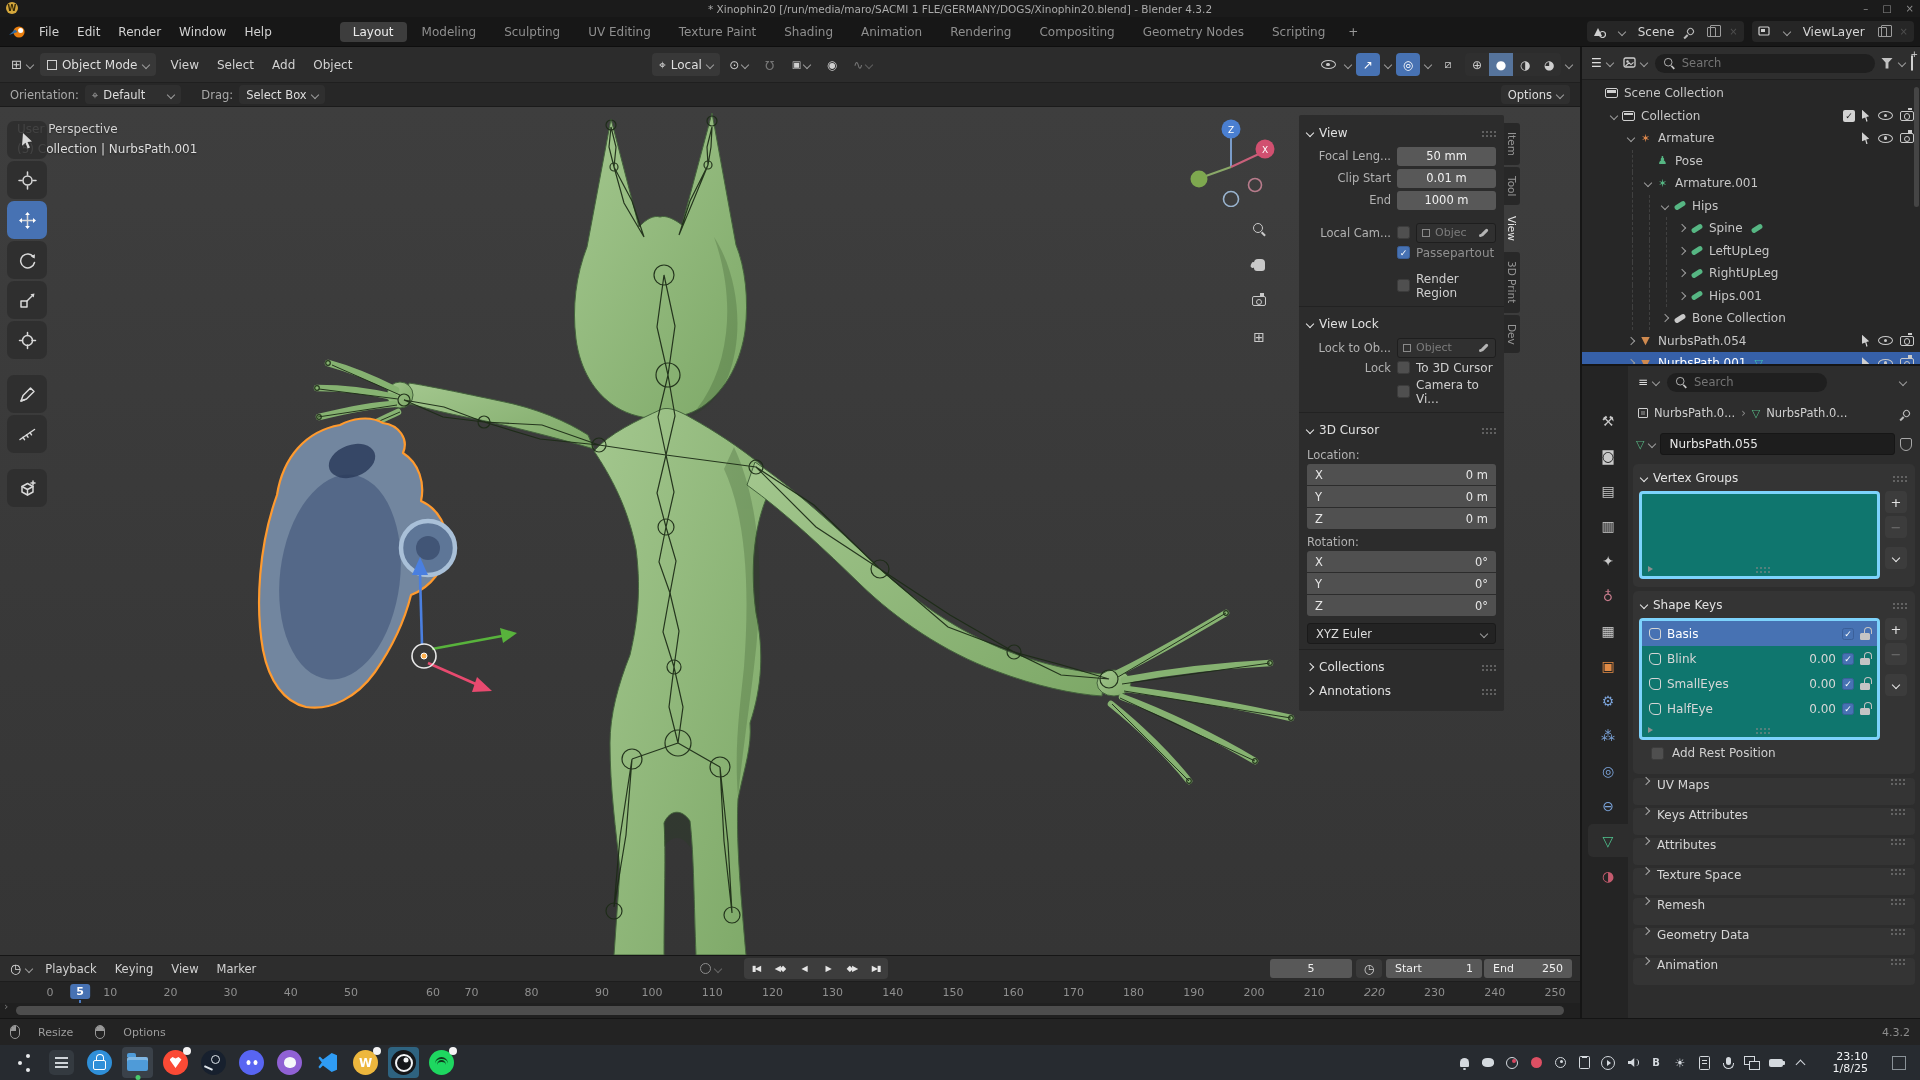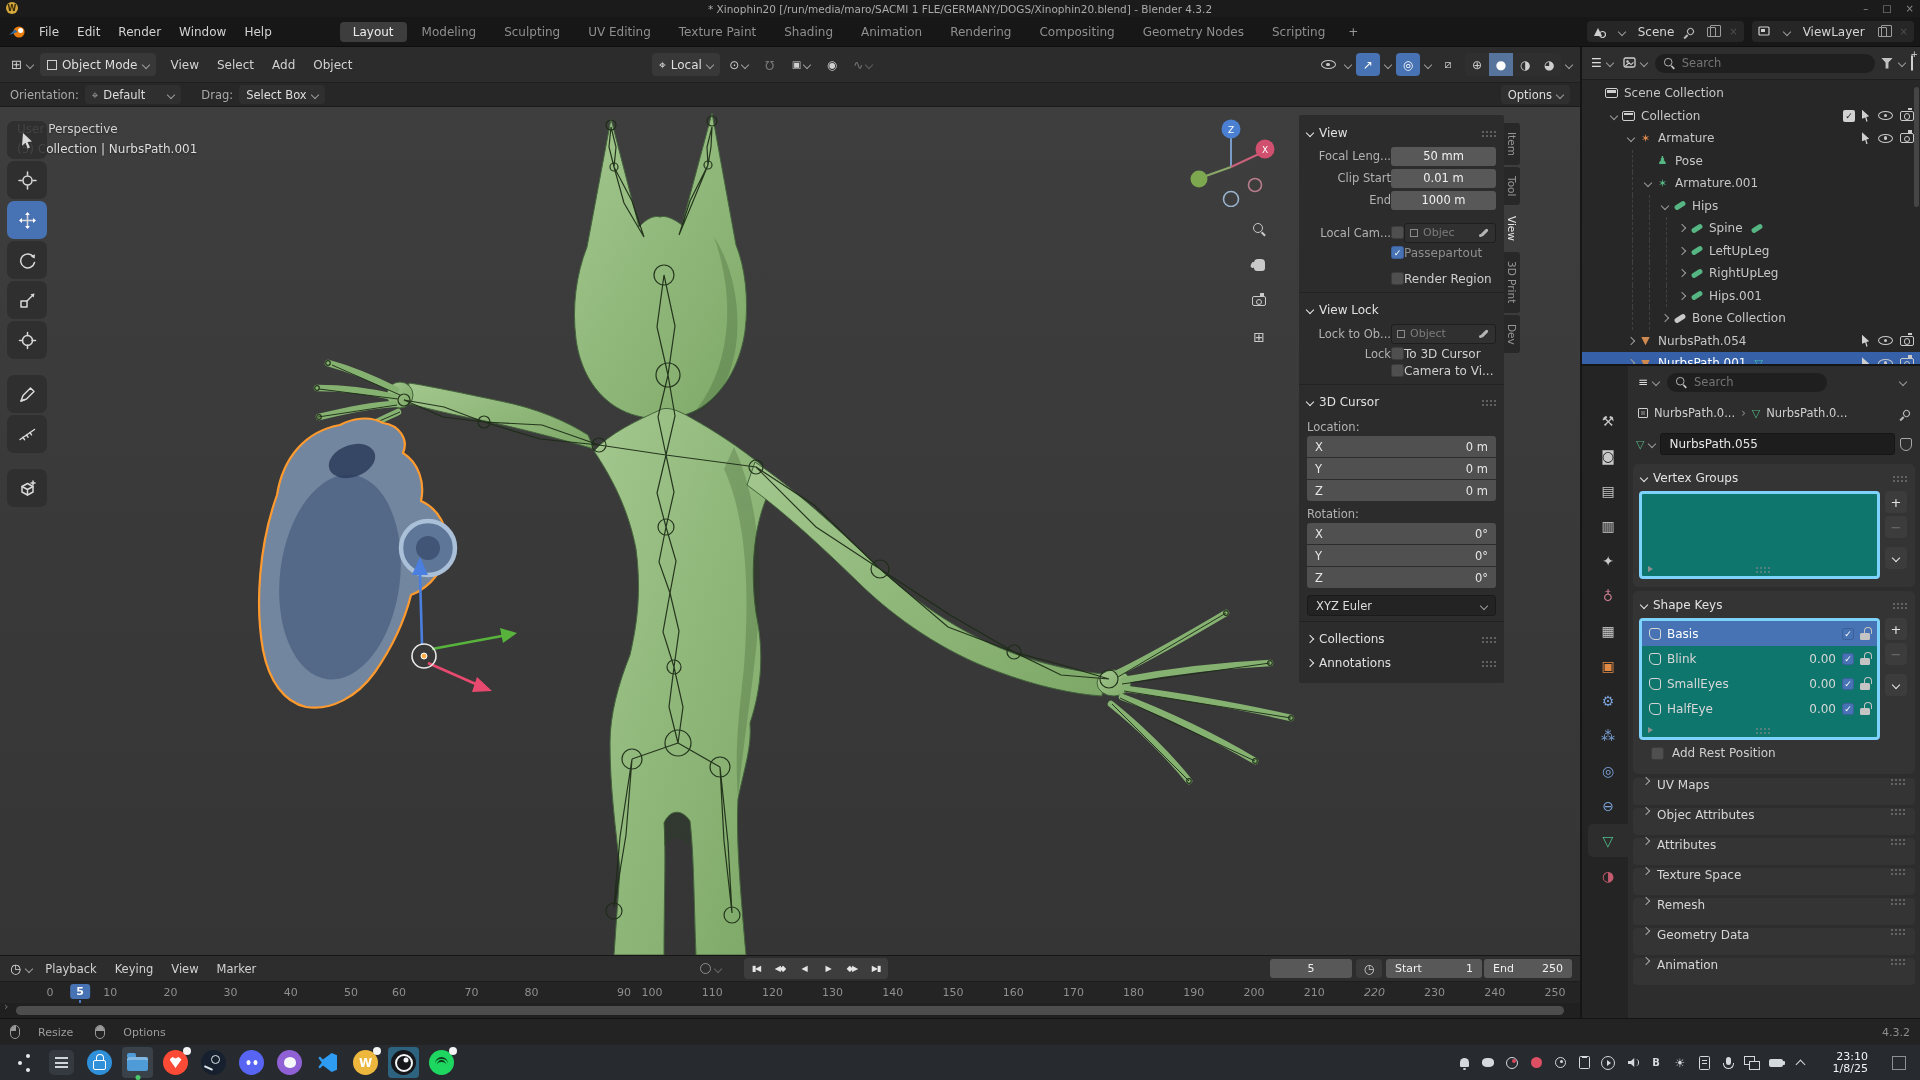--- a/index.html
+++ b/index.html
@@ -72,21 +72,21 @@
 .i-mag::after{content:"";position:absolute;width:5px;height:1.6px;background:#c9c9c9;transform:rotate(45deg);left:8px;top:10px}
 .i-hand{width:11px;height:12px;background:#c9c9c9;border-radius:4px 4px 3px 3px;position:relative}
 .i-hand::before{content:"";position:absolute;left:-3px;top:3px;width:4px;height:6px;background:#c9c9c9;border-radius:3px;transform:rotate(25deg)}
 .i-camico{width:14px;height:10px;border:1.4px solid #c9c9c9;border-radius:2px;position:relative}
 .i-camico::before{content:"";position:absolute;left:2.5px;top:1.5px;width:4.5px;height:4.5px;border:1.2px solid #c9c9c9;border-radius:50%}
 .i-camico::after{content:"";position:absolute;right:1px;top:-4px;width:4px;height:2.5px;background:#c9c9c9}
 
 .npanel{position:absolute;left:1299px;top:8px;width:205px;background:#2b2b2bf2;border-radius:2px;padding:6px 0 8px;color:#c9c9c9}
 .nsec{display:flex;align-items:center;gap:6px;padding:5px 8px;color:#e0e0e0;font-size:12px}
 .nsec .grip{margin-left:auto}
-.nrow{display:flex;align-items:center;padding:1.5px 8px 1.5px 0}
+.nrow{display:flex;align-items:center;gap:6px;padding:1.5px 8px 1.5px 0}
 .nlab{width:92px;text-align:right;color:#b2b2b2;font-size:11.5px;flex:none}
 .nrow .fld{flex:1}
 .objfld{flex:1;height:20px;background:#303030;border:1px solid #1e1e1e;border-radius:3px;display:flex;align-items:center;gap:5px;padding:0 5px;color:#7c7c7c;font-size:11px}
 .objfld .sq{width:8px;height:8px;border:1.2px solid #8a8a8a;flex:none}
 .i-drop{width:11px;height:11px;position:relative;margin-left:auto;flex:none}
 .i-drop::before{content:"";position:absolute;width:9px;height:3px;background:#b5b5b5;border-radius:2px;transform:rotate(-45deg);top:4px;left:1px}
 .i-drop::after{content:"";position:absolute;width:3px;height:3px;background:#b5b5b5;border-radius:50%;left:0;top:7px}
 .afld{display:flex;justify-content:space-between;align-items:center;height:21px;background:#505050;margin:0 8px 1px;padding:0 8px;color:#e6e6e6;font-size:11.5px}
 .afld.first{border-radius:3px 3px 0 0}
 .afld.last{border-radius:0 0 3px 3px;margin-bottom:0}
@@ -1110,21 +1110,21 @@
       </div>
 
       <div id="pcollapsed" data-name="collapsed-panels">
           <div class="cpanel" data-name="panel-uv-maps">
             <span class="cv r c"></span>
             <span data-name="panel-label">UV Maps</span>
             <span class="grip" data-name="panel-grip"></span>
           </div>
           <div class="cpanel" data-name="panel-color-attributes">
             <span class="cv r c"></span>
-            <span data-name="panel-label">Objec Attributes</span>
+            <span data-name="panel-label">Keys Attributes</span>
             <span class="grip" data-name="panel-grip"></span>
           </div>
           <div class="cpanel" data-name="panel-attributes">
             <span class="cv r c"></span>
             <span data-name="panel-label">Attributes</span>
             <span class="grip" data-name="panel-grip"></span>
           </div>
           <div class="cpanel" data-name="panel-texture-space">
             <span class="cv r c"></span>
             <span data-name="panel-label">Texture Space</span>
@@ -1191,24 +1191,24 @@
       </div>
     </div>
     <div class="ruler" id="ruler" data-name="frame-ruler">
       <span class="cfbadge" data-name="current-frame-badge">5</span>
     <span class="tick" data-name="frame-tick-0" style="left: 50px;">0</span>
         <span class="tick" data-name="frame-tick-10" style="left: 110.2px;">10</span>
         <span class="tick" data-name="frame-tick-20" style="left: 170.4px;">20</span>
         <span class="tick" data-name="frame-tick-30" style="left: 230.6px;">30</span>
         <span class="tick" data-name="frame-tick-40" style="left: 290.8px;">40</span>
         <span class="tick" data-name="frame-tick-50" style="left: 351px;">50</span>
-        <span class="tick" data-name="frame-tick-60" style="left: 399px;">60</span>
+        <span class="tick" data-name="frame-tick-60" style="left: 433px;">60</span>
         <span class="tick" data-name="frame-tick-70" style="left: 471.4px;">70</span>
         <span class="tick" data-name="frame-tick-80" style="left: 531.6px;">80</span>
-        <span class="tick" data-name="frame-tick-90" style="left: 624px;">90</span>
+        <span class="tick" data-name="frame-tick-90" style="left: 602px;">90</span>
         <span class="tick" data-name="frame-tick-100" style="left: 652px;">100</span>
         <span class="tick" data-name="frame-tick-110" style="left: 712.2px;">110</span>
         <span class="tick" data-name="frame-tick-120" style="left: 772.4px;">120</span>
         <span class="tick" data-name="frame-tick-130" style="left: 832.6px;">130</span>
         <span class="tick" data-name="frame-tick-140" style="left: 892.8px;">140</span>
         <span class="tick" data-name="frame-tick-150" style="left: 953px;">150</span>
         <span class="tick" data-name="frame-tick-160" style="left: 1013.2px;">160</span>
         <span class="tick" data-name="frame-tick-170" style="left: 1073.4px;">170</span>
         <span class="tick" data-name="frame-tick-180" style="left: 1133.6px;">180</span>
         <span class="tick" data-name="frame-tick-190" style="left: 1193.8px;">190</span>

